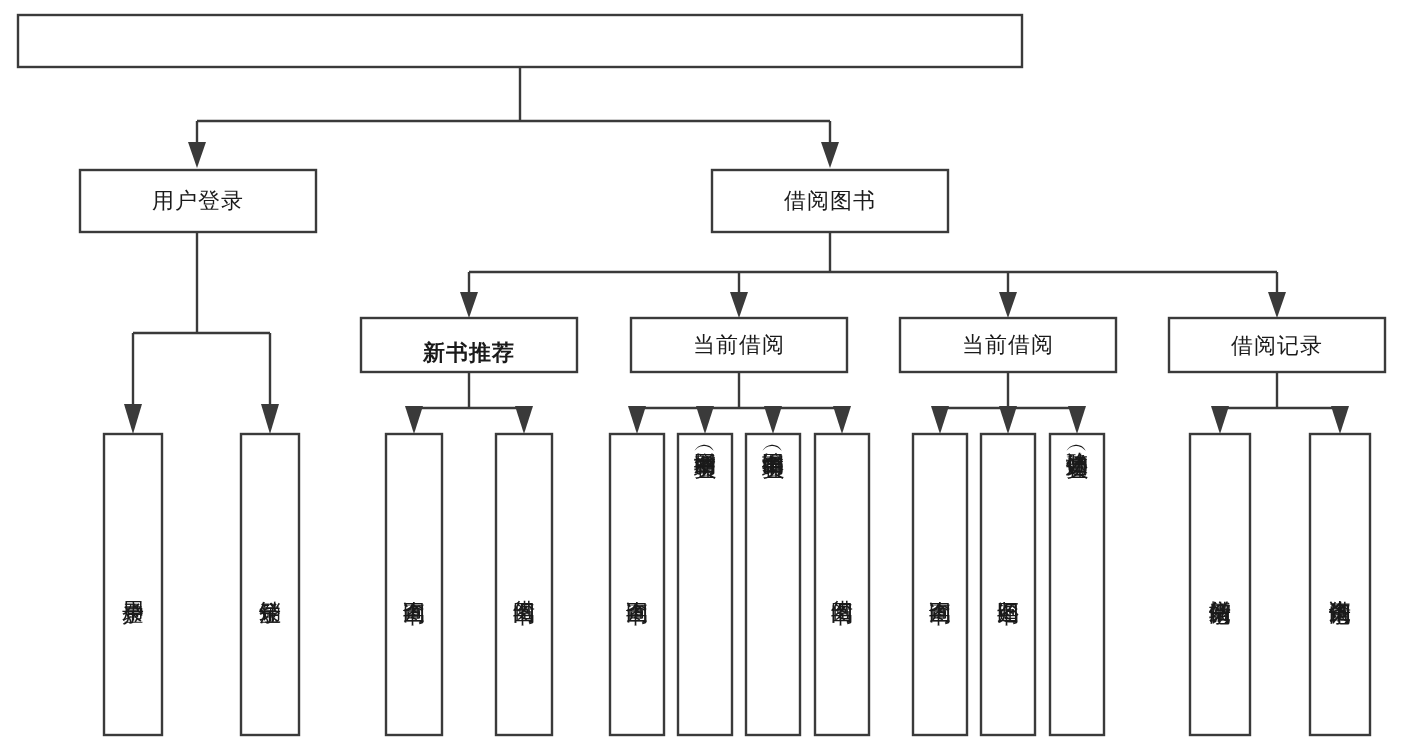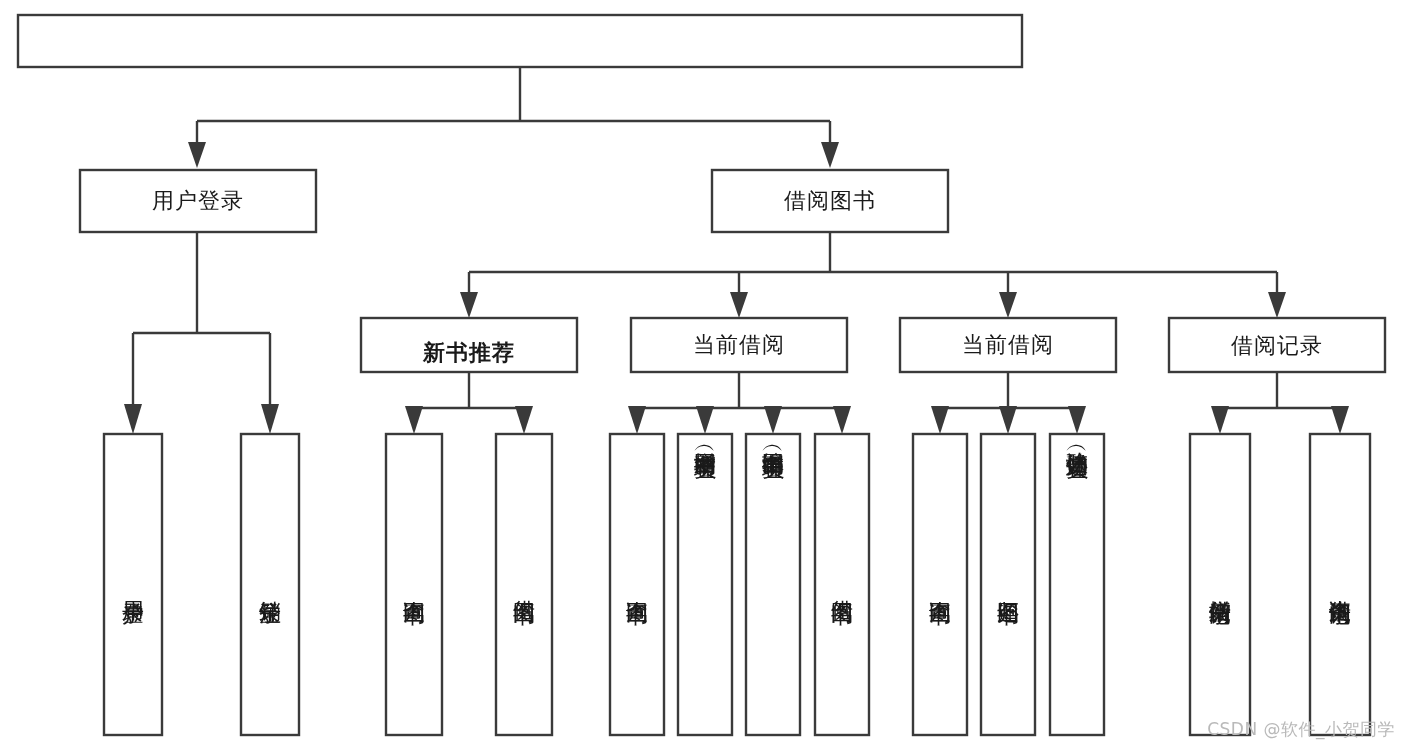--- a/index.html
+++ b/index.html
@@ -247,15 +247,14 @@
     <span class="vlabel-text" style="color: rgb(26, 26, 26);">确认归还（管理员）</span>
   </div>
 
   <div class="vlabel-wrap" style="left:1190px; top:434px; width:60px; height:301px;">
     <span class="vlabel-text" style="color: rgb(26, 26, 26);">新增借阅记录</span>
   </div>
   <div class="vlabel-wrap" style="left:1310px; top:434px; width:60px; height:301px;">
     <span class="vlabel-text" style="color: rgb(26, 26, 26);">查询借阅记录</span>
   </div>
 
-  <div id="watermark" style="color: rgb(185, 185, 185);">CSDN @软件_小贺同学</div>
 
 </div>
 
 </body></html>

